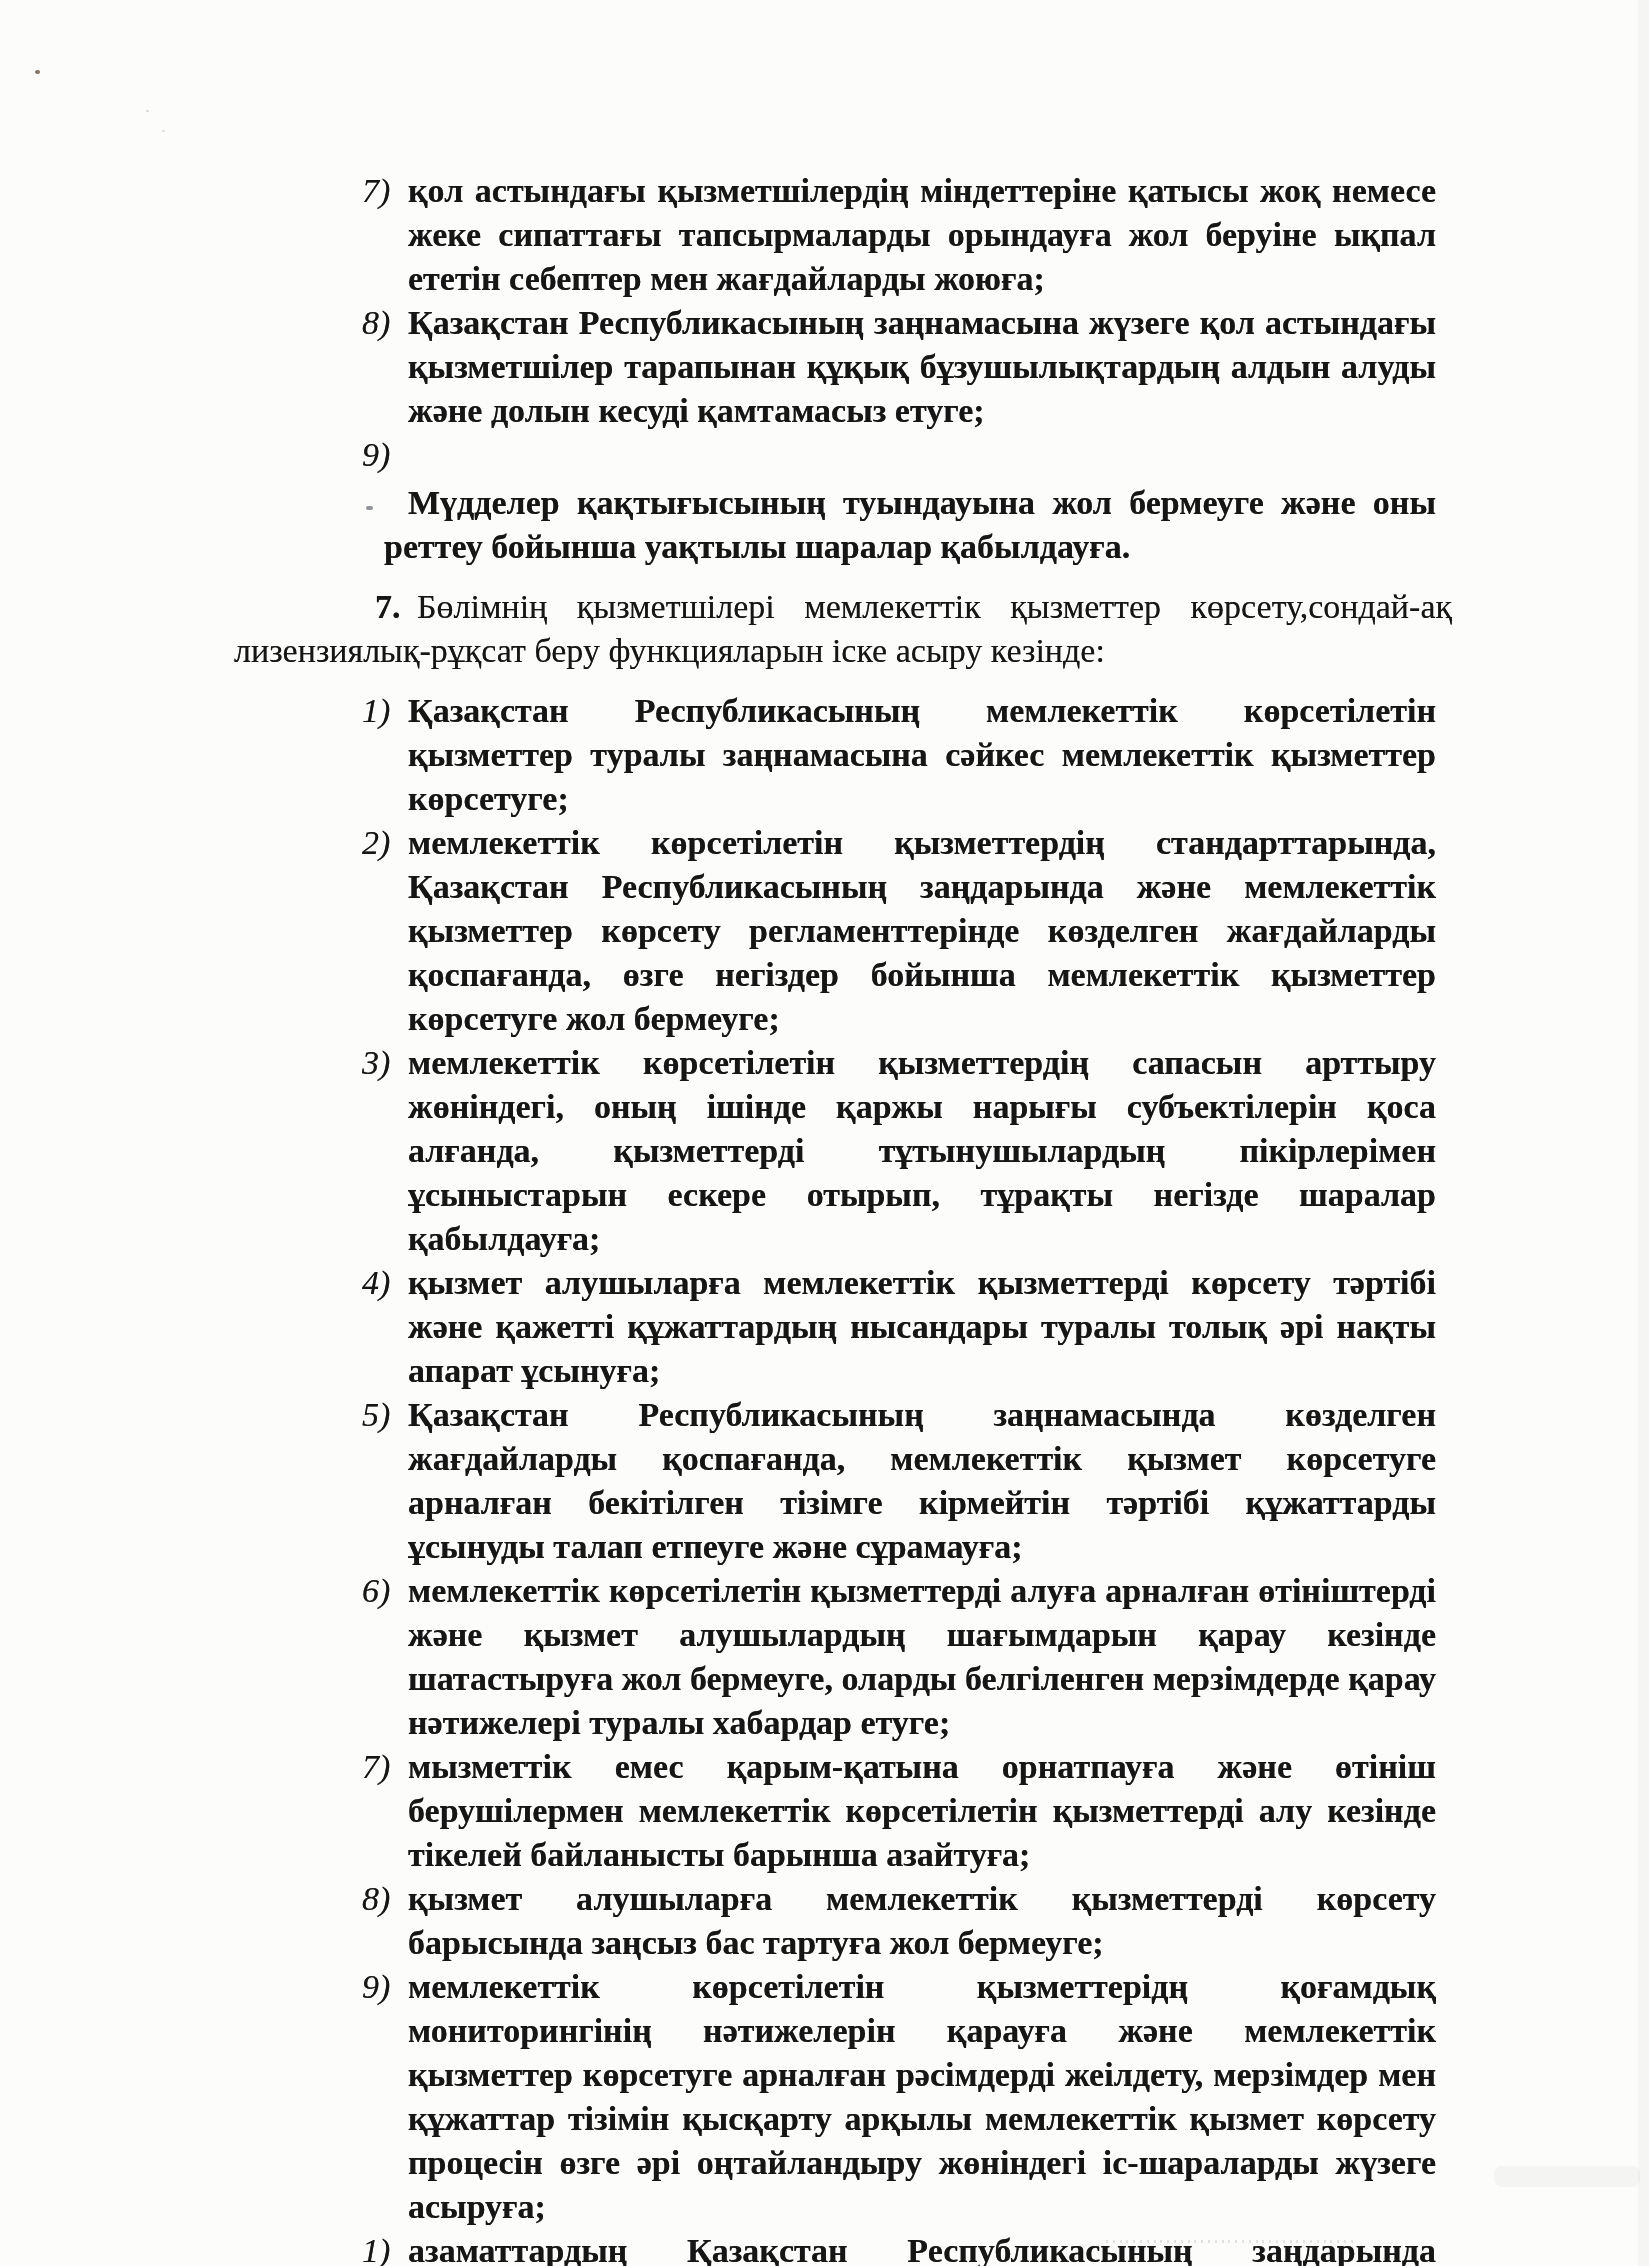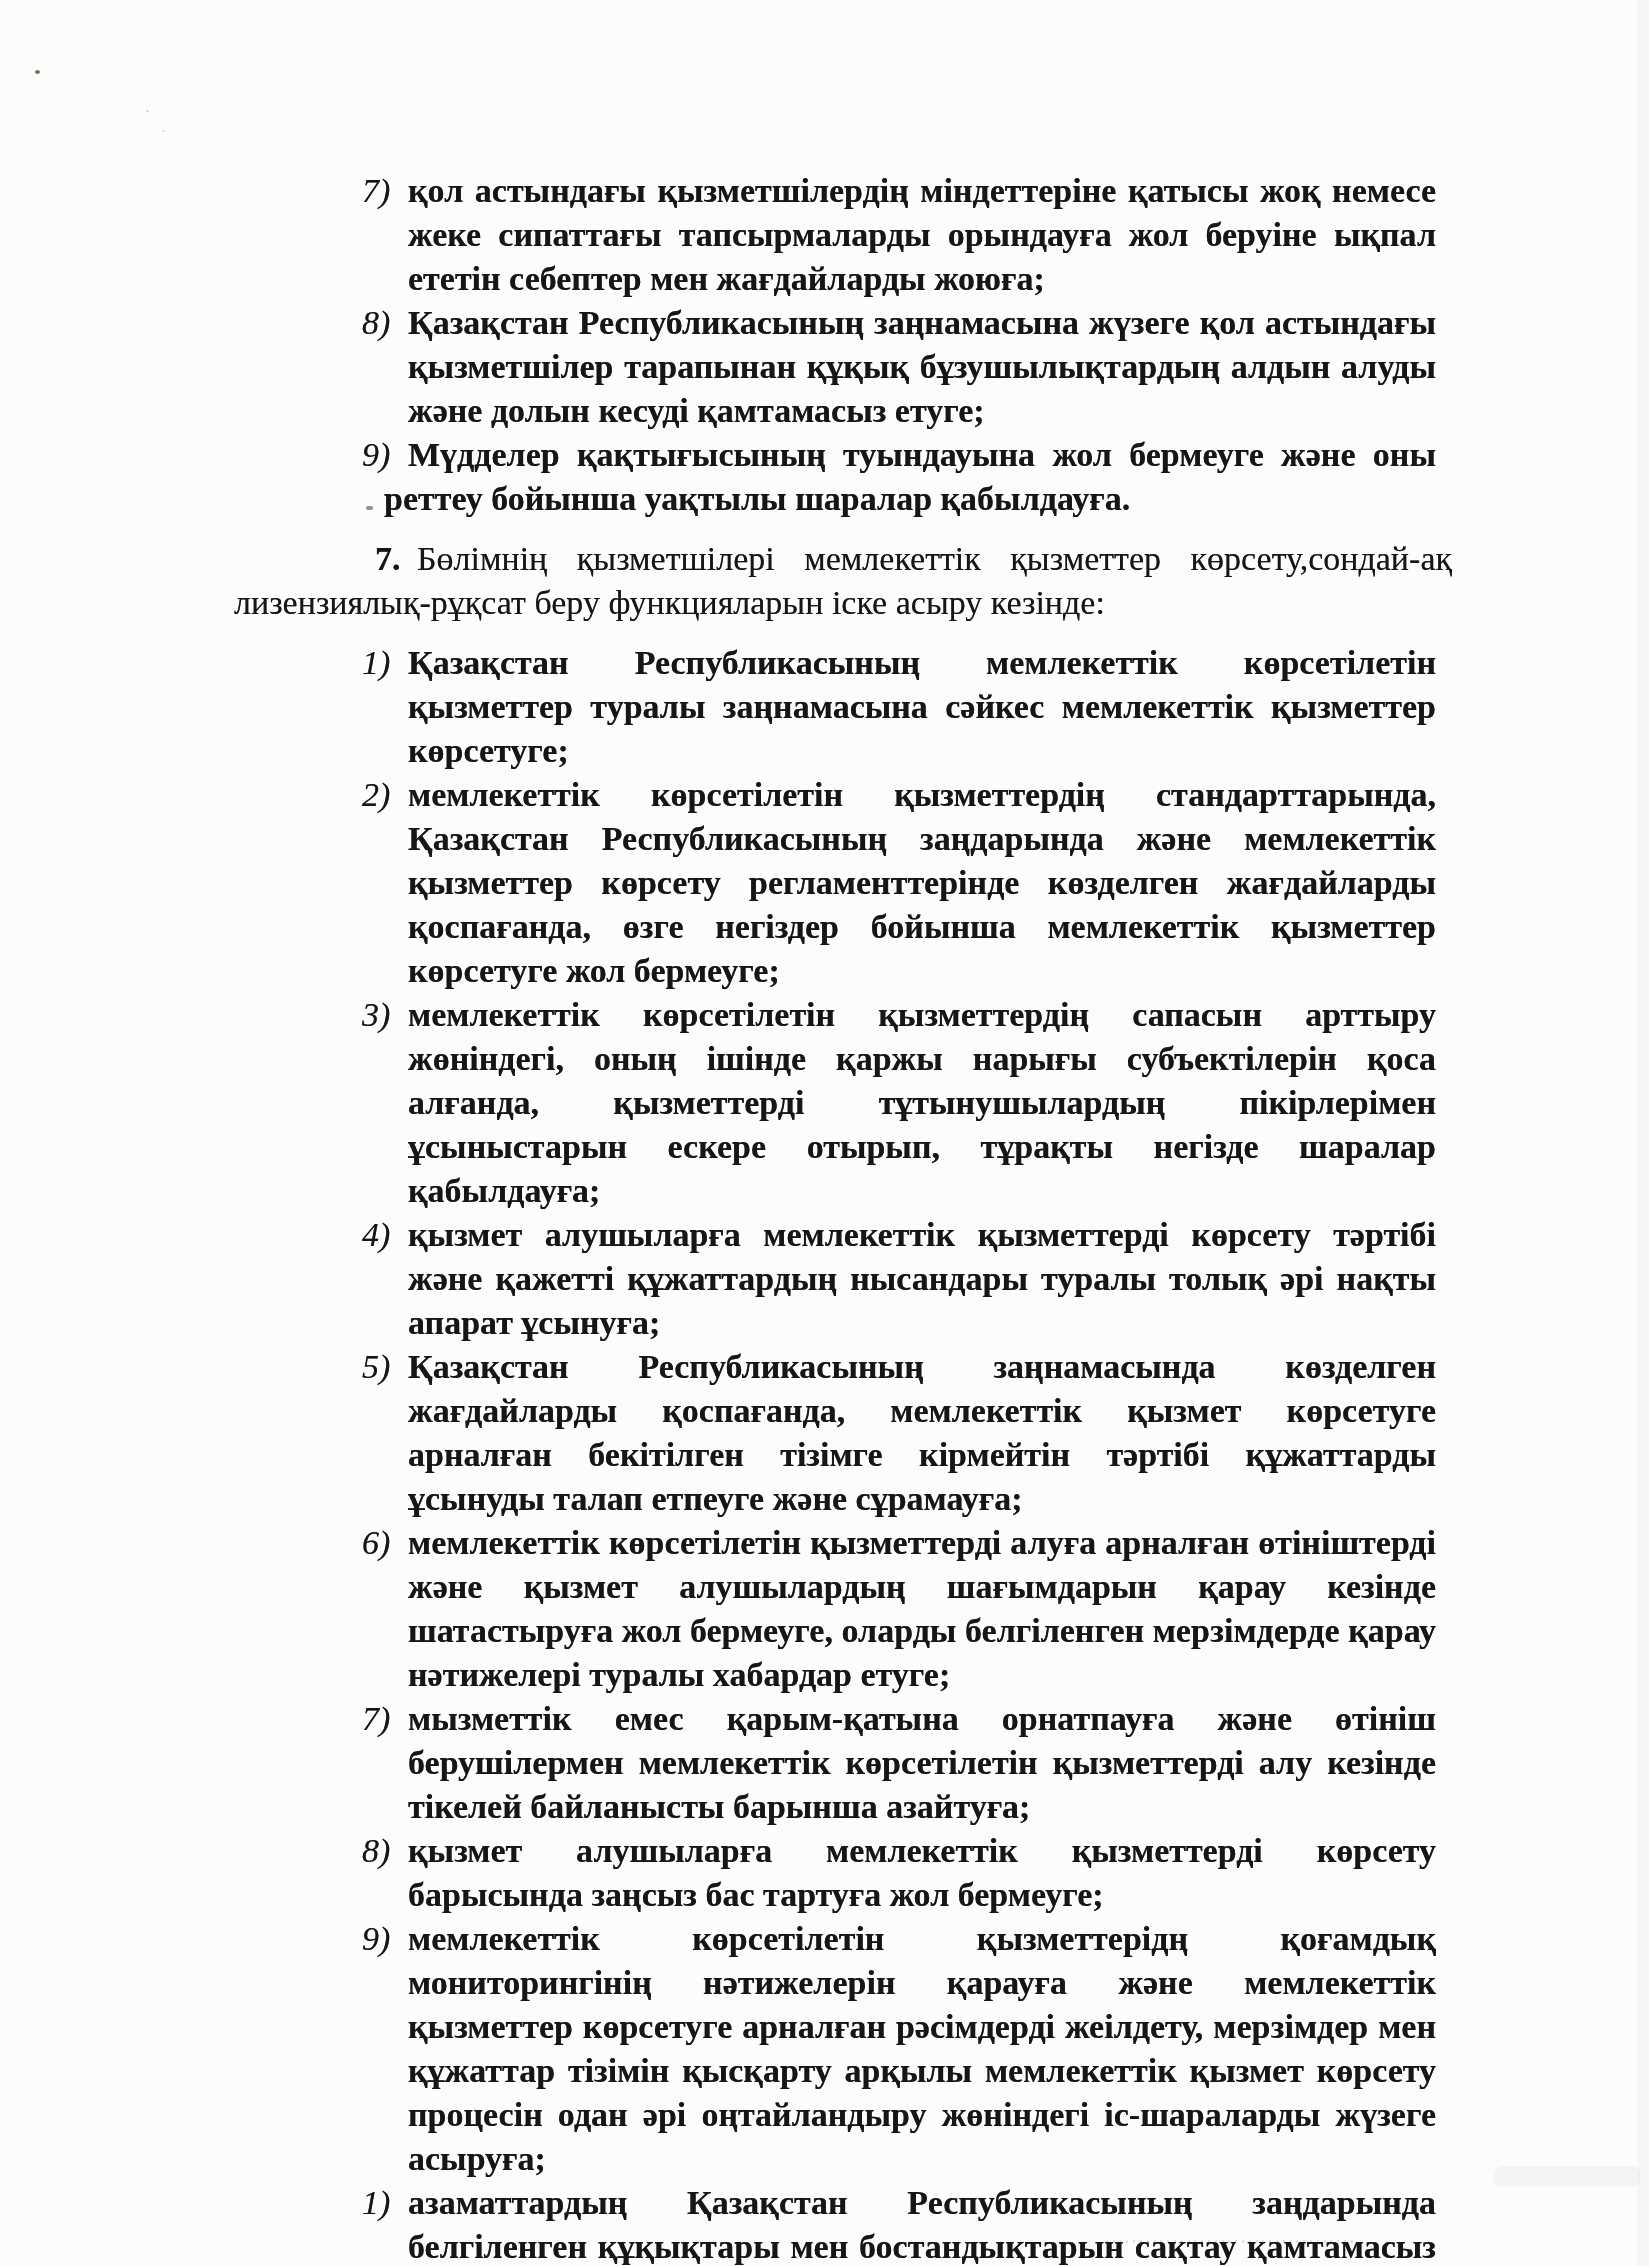--- a/index.html
+++ b/index.html
@@ -39,20 +39,21 @@
   .itxt {
     flex: 1 1 auto;
     width: 1029px;
     text-align: justify;
     font-weight: bold;
   }
   
   .pull-wrap .itxt {
     margin-left: -24px;
     text-indent: 24px;
+    margin-top: 48px;
   }
   
   .section {
     margin: 16px;
     width: 1218px;
     text-align: justify;
     text-indent: 141px;
   }
   .snum {
     font-weight: bold;
@@ -139,21 +140,21 @@
     <div class="item">
       <span class="inum">7)</span>
       <span class="itxt">мызметтік емес қарым-қатына орнатпауға және өтініш берушілермен мемлекеттік көрсетілетін қызметтерді алу кезінде тікелей байланысты барынша азайтуға;</span>
     </div>
     <div class="item">
       <span class="inum">8)</span>
       <span class="itxt">қызмет алушыларға мемлекеттік қызметтерді көрсету барысында заңсыз бас тартуға жол бермеуге;</span>
     </div>
     <div class="item">
       <span class="inum">9)</span>
-      <span class="itxt">мемлекеттік көрсетілетін қызметтерідң қоғамдық мониторингінің нәтижелерін қарауға және мемлекеттік қызметтер көрсетуге арналған рәсімдерді жеілдету, мерзімдер мен құжаттар тізімін қысқарту арқылы мемлекеттік қызмет көрсету процесін одан әрі оңтайландыру жөніндегі іс-шараларды жүзеге асыруға;</span>
+      <span class="itxt">мемлекеттік көрсетілетін қызметтерідң қоғамдық мониторингінің нәтижелерін қарауға және мемлекеттік қызметтер көрсетуге арналған рәсімдерді жеілдету, мерзімдер мен құжаттар тізімін қысқарту арқылы мемлекеттік қызмет көрсету процесін өзге әрі оңтайландыру жөніндегі іс-шараларды жүзеге асыруға;</span>
     </div>
 
 
     <div class="item">
       <span class="inum">1)</span>
       <span class="itxt">азаматтардың Қазақстан Республикасының заңдарында белгіленген құқықтары мен бостандықтарын сақтау қамтамасыз етуге;</span>
     </div>
 
   </div>
 

